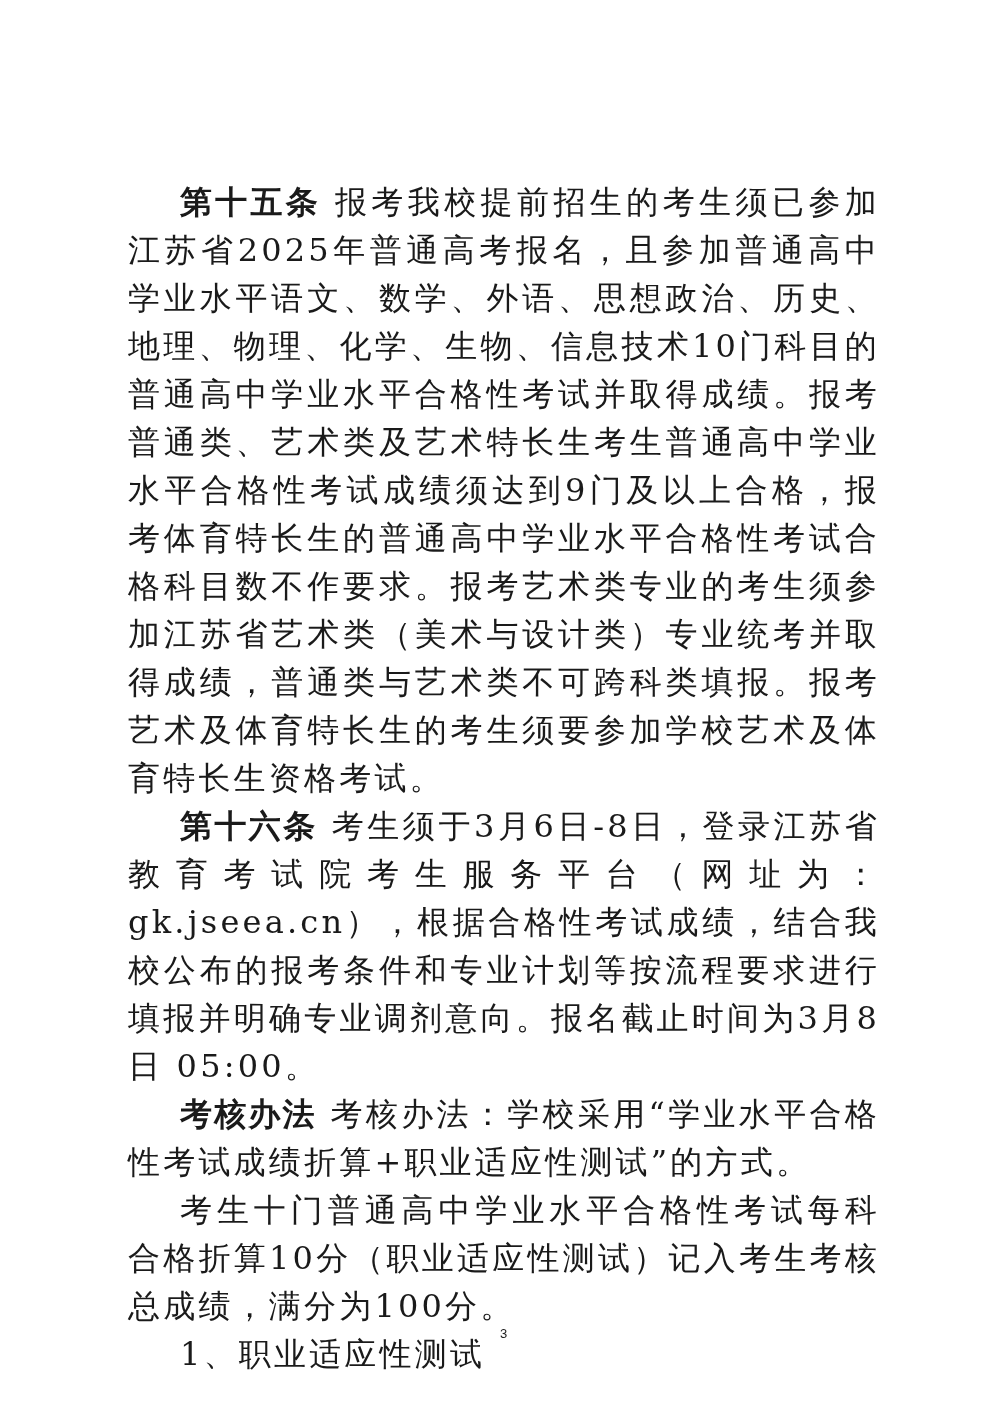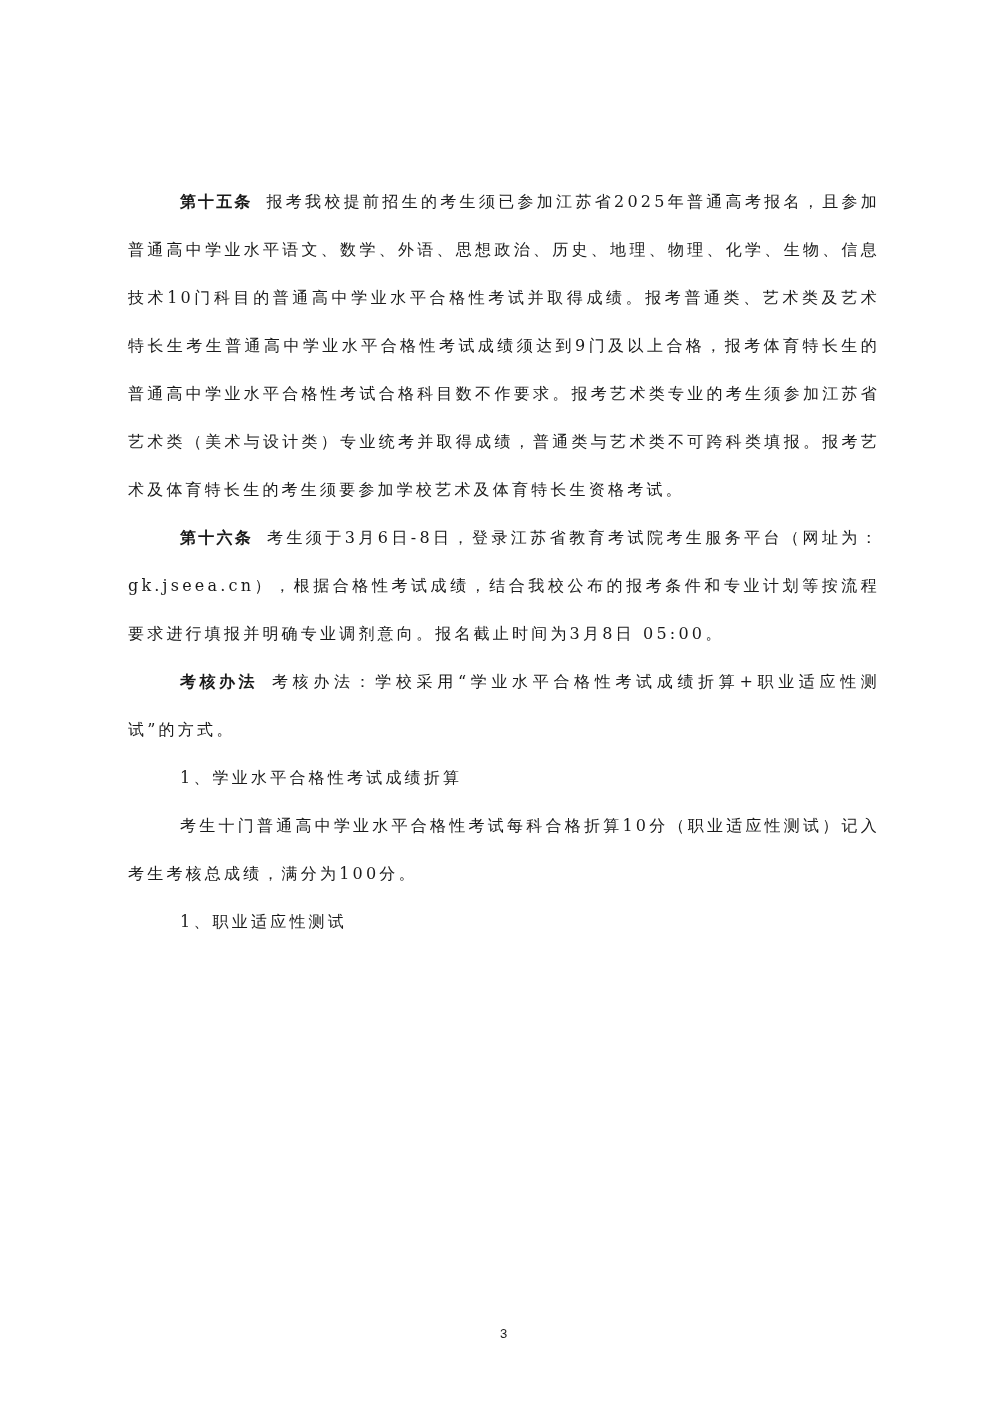--- a/index.html
+++ b/index.html
@@ -15,21 +15,21 @@
       font-family: "DejaVu Serif", "Liberation Serif", serif;
       color: #1a1a1a;
     }
     .page {
       position: absolute;
       left: 128px;
       top: 178px;
       width: 752px;
     }
     .para {
-      font-size: 16px;
+      font-size: 32px;
       line-height: 48px;
       text-align: justify;
       text-align-last: left;
       letter-spacing: 3.2px;
       margin: 0;
       text-indent: 52px;
     }
     .para .art {
       font-weight: bold;
       letter-spacing: 2px;
@@ -46,18 +46,17 @@
       color: #222;
     }
   </style>
 </head>
 <body>
 
 <div class="page">
   <p class="para"><span class="art">第十五条</span><span>报考我校提前招生的考生须已参加江苏省2025年普通高考报名，且参加普通高中学业水平语文、数学、外语、思想政治、历史、地理、物理、化学、生物、信息技术10门科目的普通高中学业水平合格性考试并取得成绩。报考普通类、艺术类及艺术特长生考生普通高中学业水平合格性考试成绩须达到9门及以上合格，报考体育特长生的普通高中学业水平合格性考试合格科目数不作要求。报考艺术类专业的考生须参加江苏省艺术类（美术与设计类）专业统考并取得成绩，普通类与艺术类不可跨科类填报。报考艺术及体育特长生的考生须要参加学校艺术及体育特长生资格考试。</span></p>
   <p class="para"><span class="art">第十六条</span><span>考生须于3月6日-8日，登录江苏省教育考试院考生服务平台（网址为：gk.jseea.cn），根据合格性考试成绩，结合我校公布的报考条件和专业计划等按流程要求进行填报并明确专业调剂意向。报名截止时间为3月8日 05:00。</span></p>
   <p class="para"><span class="art">考核办法</span><span>考核办法：学校采用“学业水平合格性考试成绩折算+职业适应性测试”的方式。</span></p>
-  <p class="para"><span>1、学业水平合格性考试成绩折算</span></p>
   <p class="para"><span>考生十门普通高中学业水平合格性考试每科合格折算10分（职业适应性测试）记入考生考核总成绩，满分为100分。</span></p>
   <p class="para"><span>1、职业适应性测试</span></p>
 </div>
 
 <div class="page-number">3</div>
 
 </body></html>

